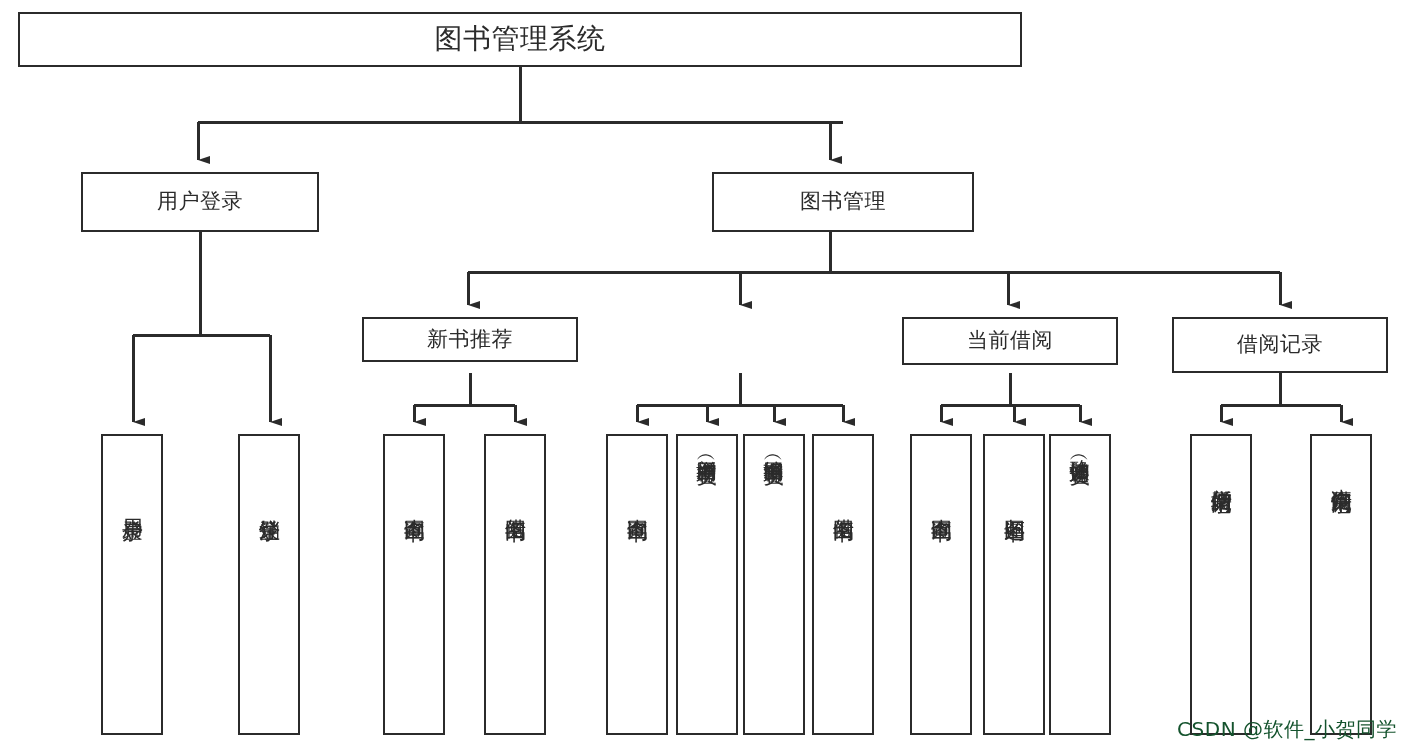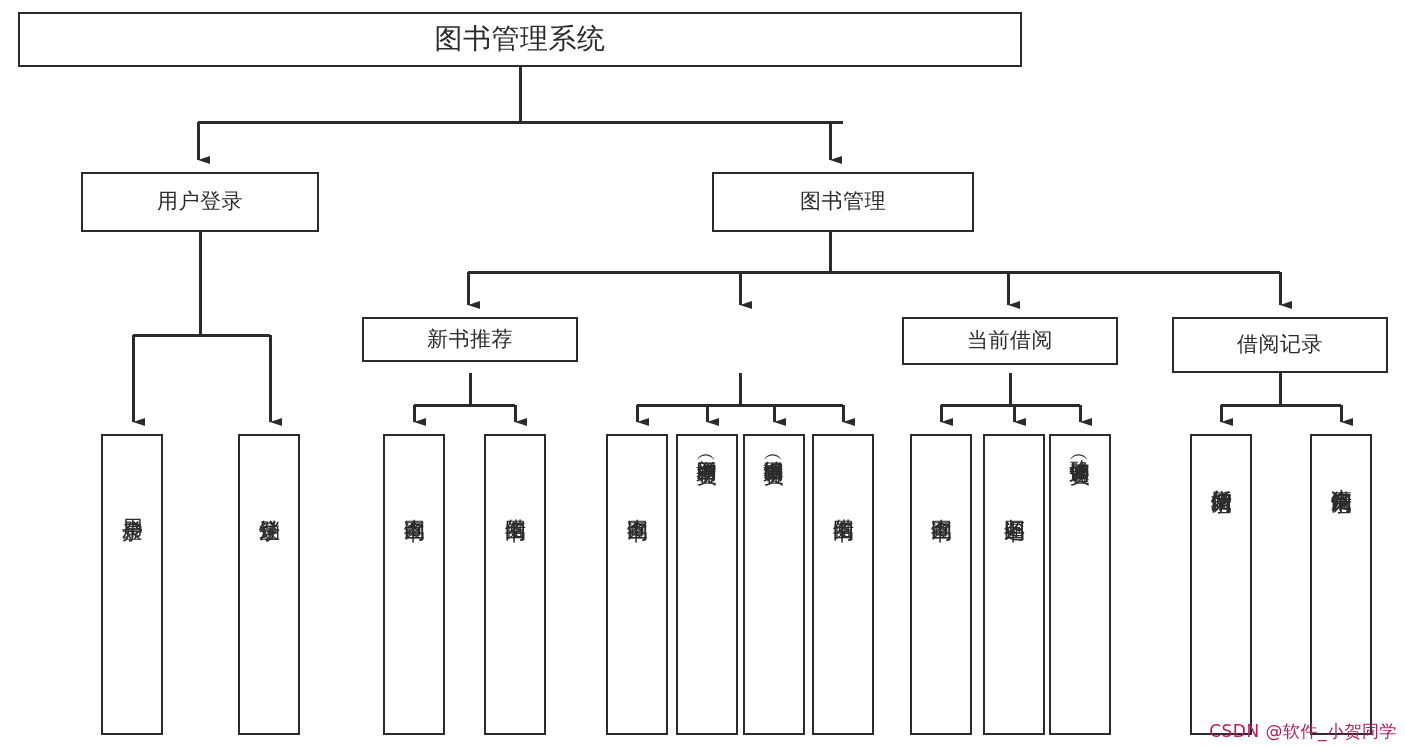--- a/index.html
+++ b/index.html
@@ -60,22 +60,22 @@
     color: #2b2b2b;
   }
   .vlabel.tight {
     line-height: 1.1;
     font-size: 20px;
   }
   #watermark {
     position: absolute;
     right: 8px;
     bottom: 4px;
-    font-size: 17px;
-    color: #be185d;
+    font-size: 20px;
+    color: #14532d;
     letter-spacing: 0.5px;
     white-space: nowrap;
     user-select: none;
   }
 </style>
 </head>
 <body>
 
 <div id="canvas">
 

